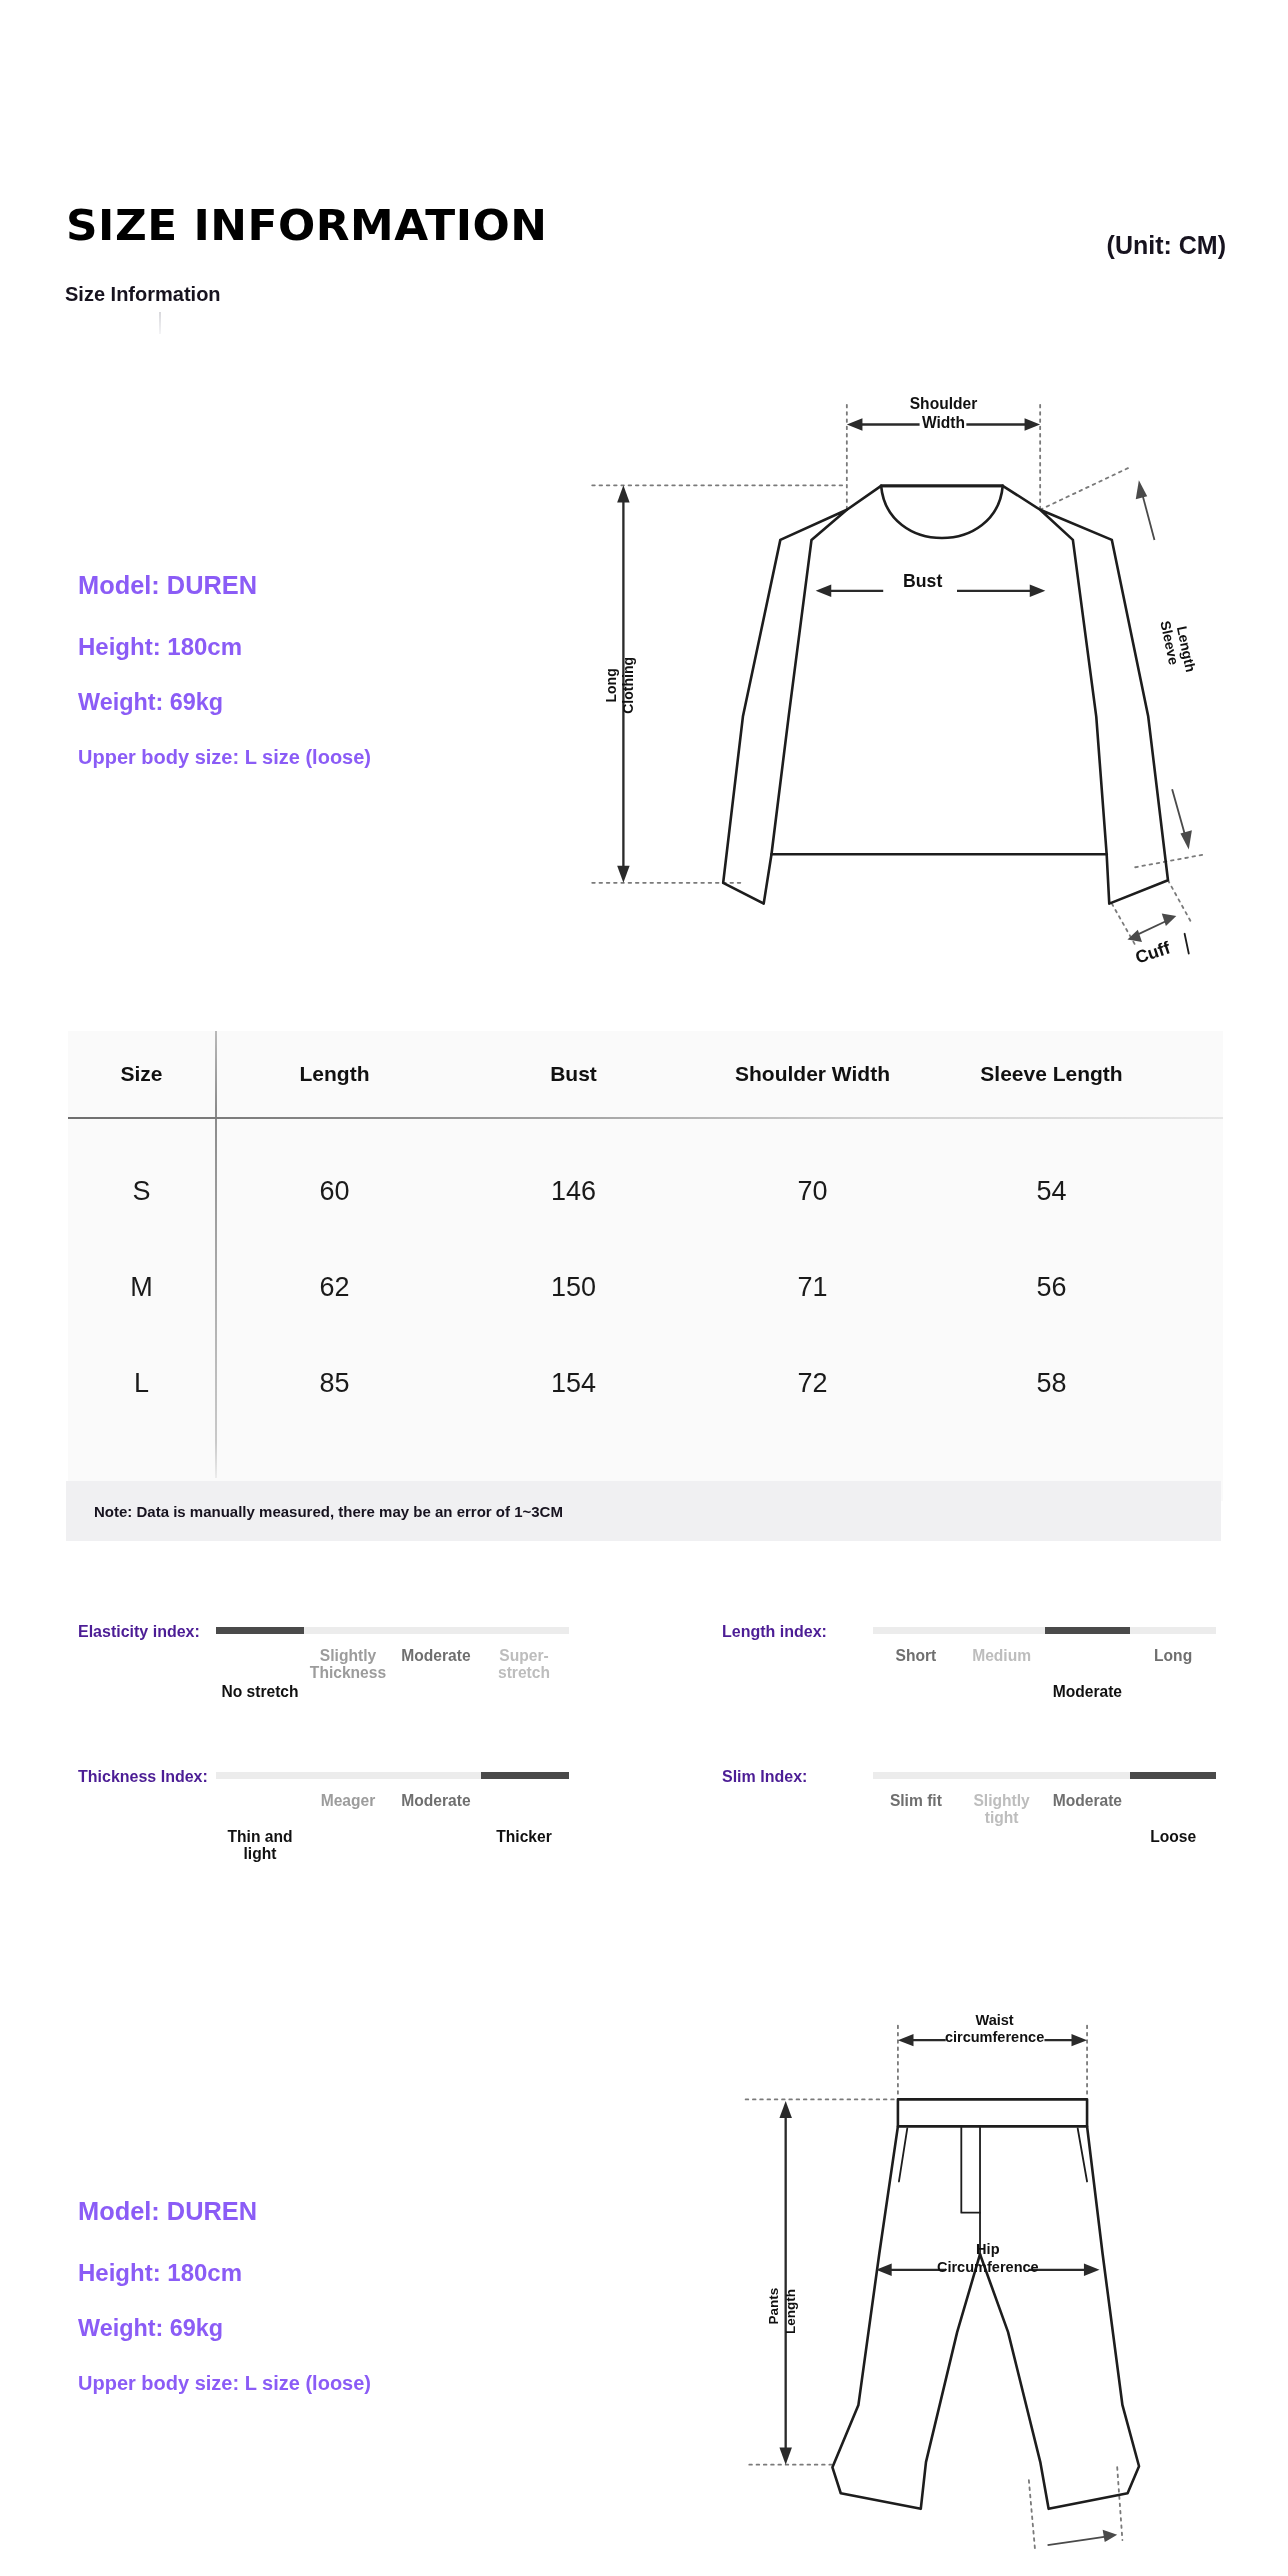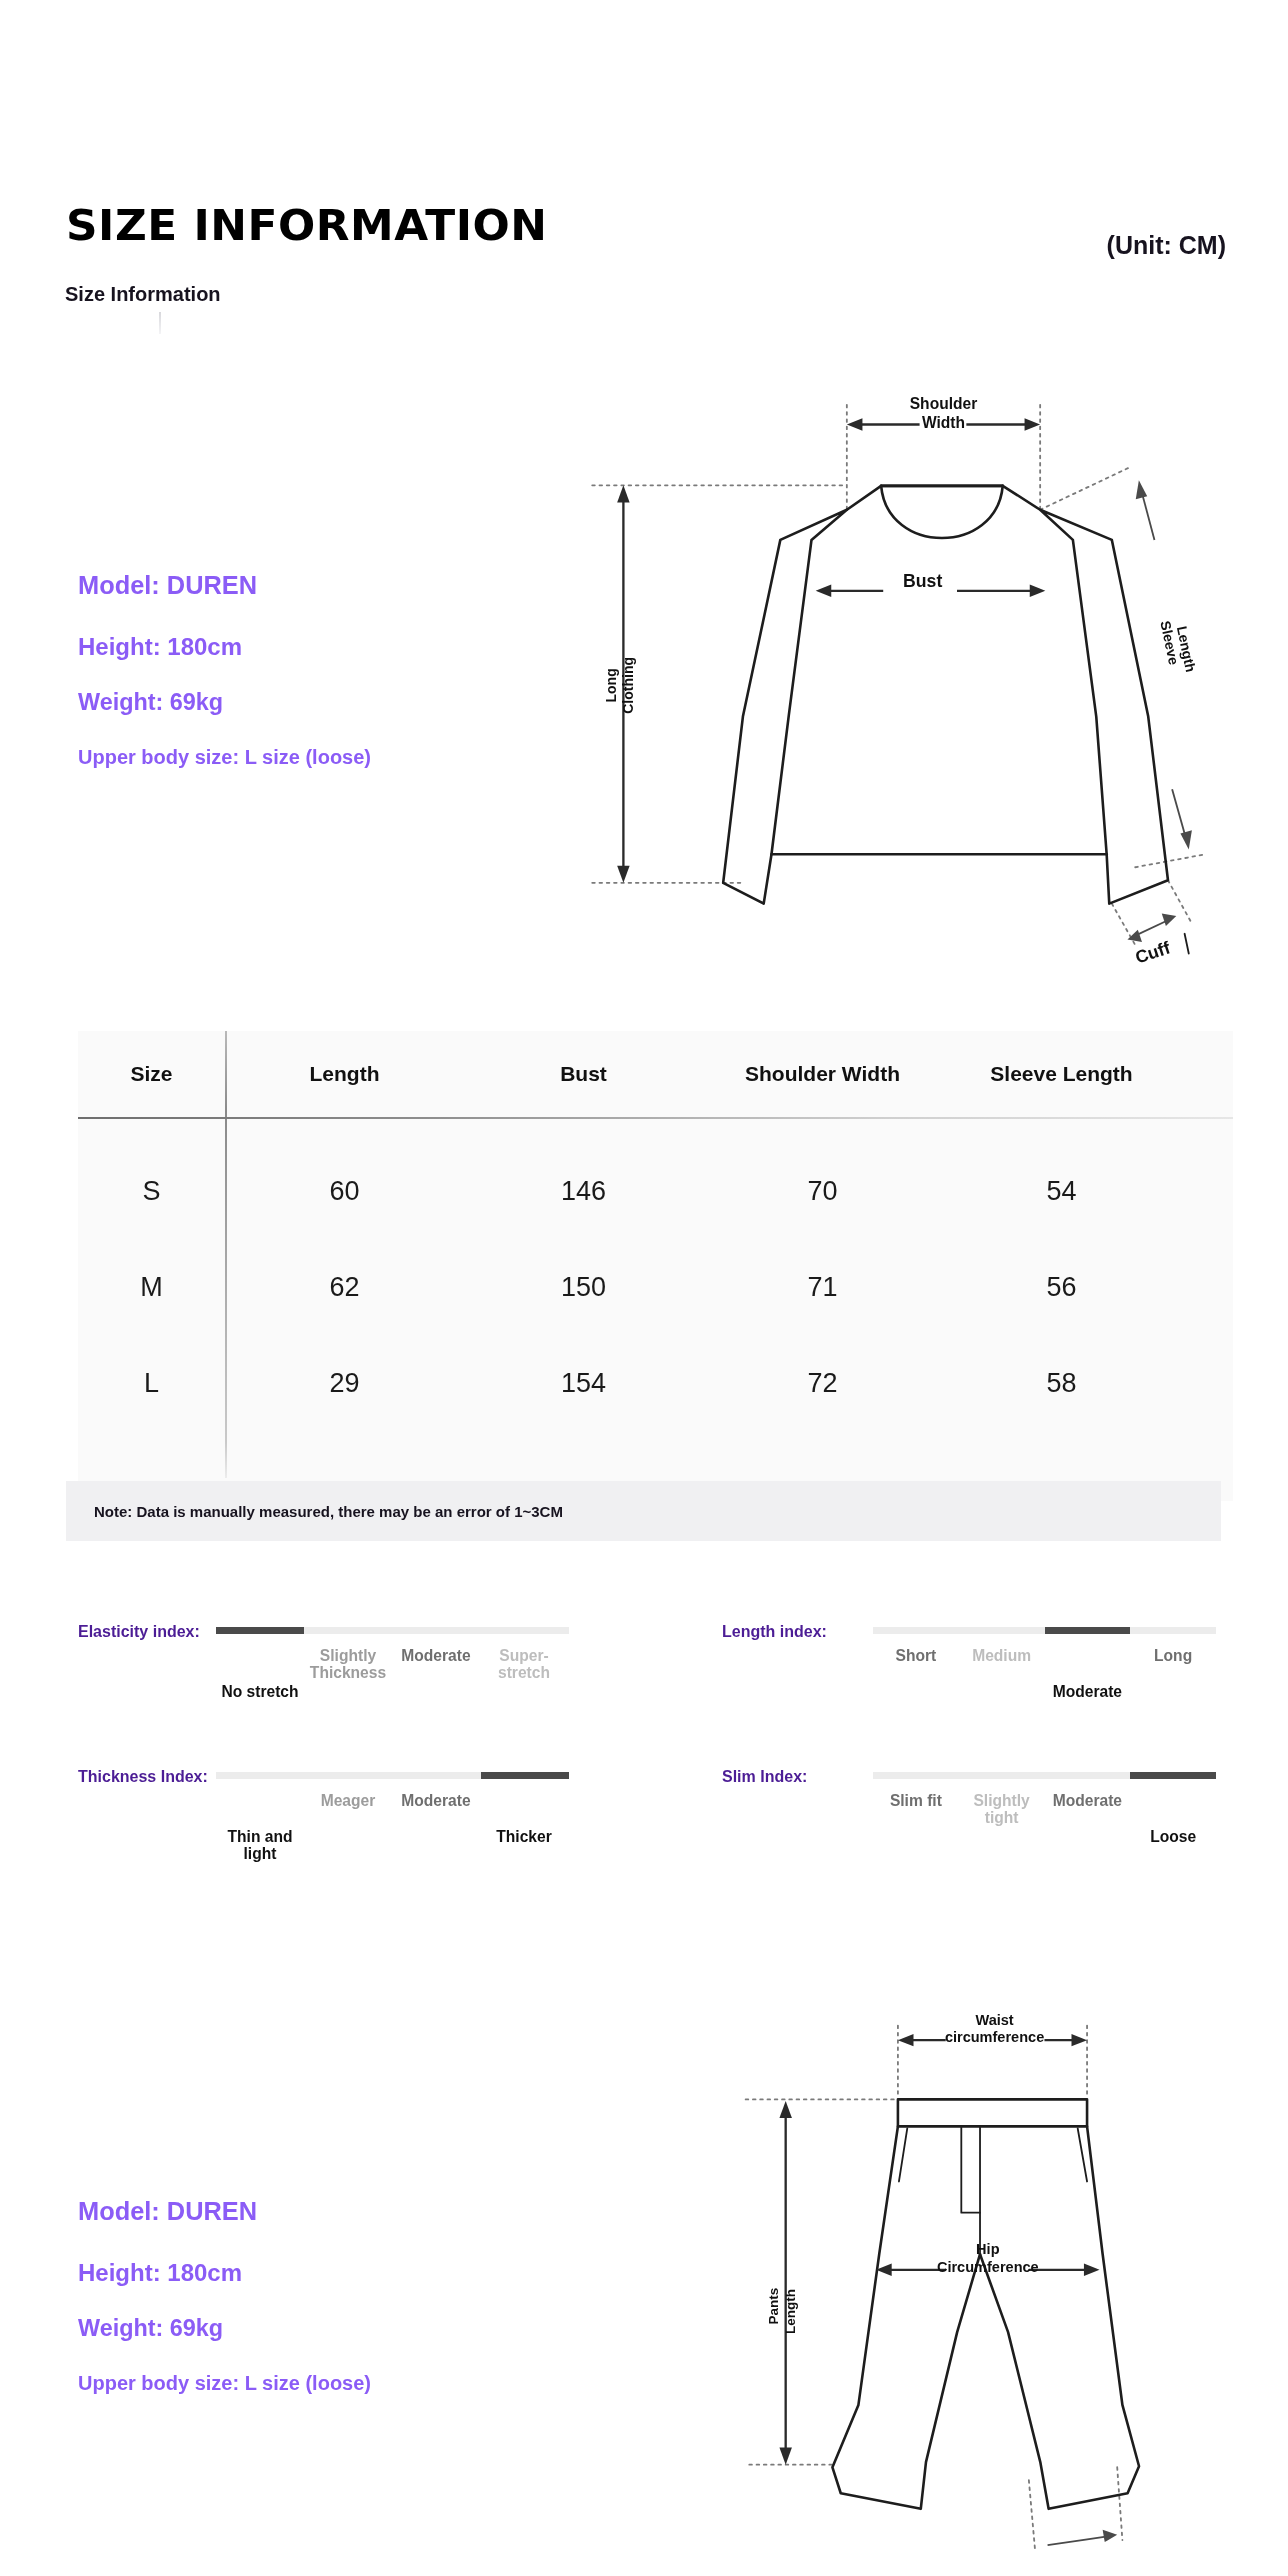--- a/index.html
+++ b/index.html
@@ -55,21 +55,21 @@
   .arw  { fill:none; stroke:#2a2a2a; stroke-width:4.5; }
   .arw-t{ fill:none; stroke:#4a4a4a; stroke-width:3.5; }
   .dim-label {
     font-family:"Liberation Sans", sans-serif;
     font-weight:700; fill:#111;
     text-anchor:middle;
   }
 
   
   #size-table {
-    left:78px; top:1031px;
+    left:68px; top:1031px;
     width:1155px;
     background:#fafafa;
   }
   #tbl-head { display:flex; height:86px; align-items:center; }
   #tbl-head-rule {
     position:absolute; left:0; top:86px;
     width:100%; height:1.6px;
     background:linear-gradient(to right,#6e6e6e 0%,#8d8d8d 30%,#cfcfcf 70%,#e6e6e6 100%);
   }
   #col-divider {
@@ -256,21 +256,21 @@
   <div class="trow tbody-row">
     <div class="tcell c-size">M</div>
     <div class="tcell c-len">62</div>
     <div class="tcell c-bust">150</div>
     <div class="tcell c-shd">71</div>
     <div class="tcell c-slv">56</div>
   </div>
 
   <div class="trow tbody-row">
     <div class="tcell c-size">L</div>
-    <div class="tcell c-len">29</div>
+    <div class="tcell c-len">85</div>
     <div class="tcell c-bust">154</div>
     <div class="tcell c-shd">72</div>
     <div class="tcell c-slv">58</div>
   </div>
 
   <div style="height:70px;"></div>
 </div>
 
 <div class="abs" id="note-bar">
   <div id="note-text">Note: Data is manually measured, there may be an error of 1~3CM</div>

